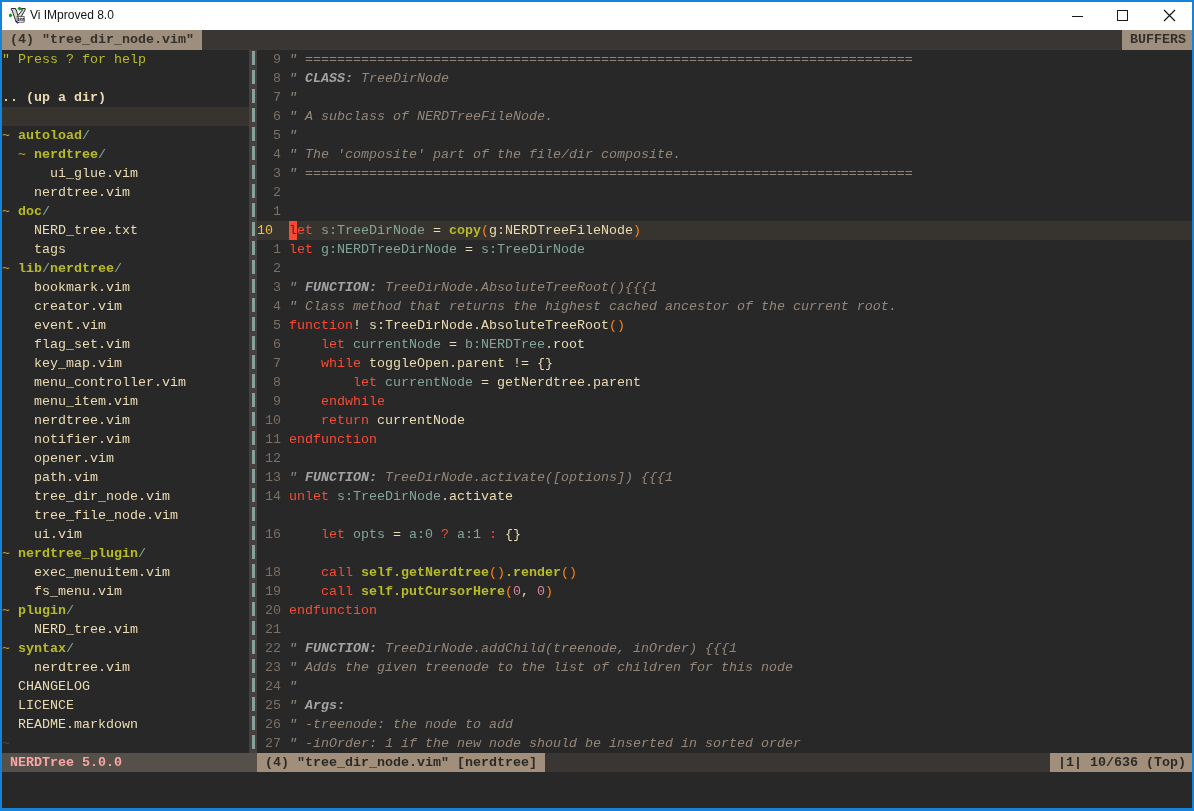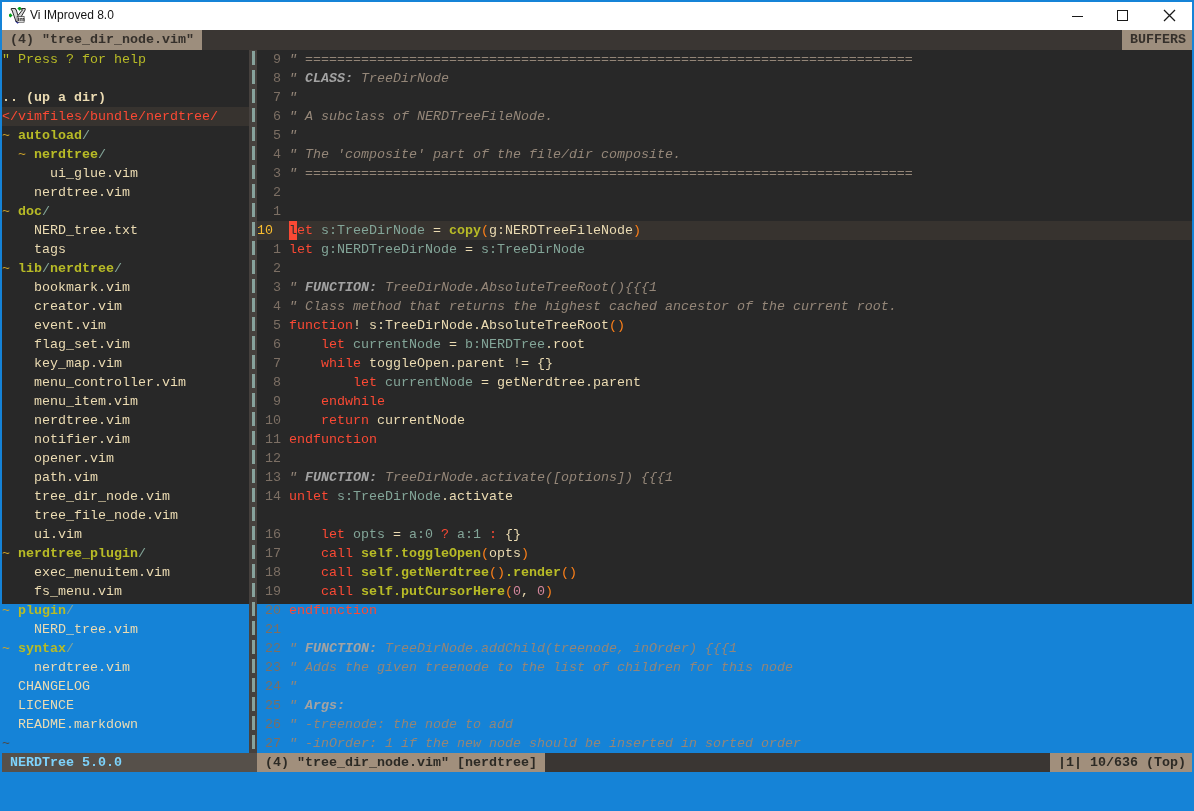--- a/index.html
+++ b/index.html
@@ -1,15 +1,15 @@
 <!DOCTYPE html>
 <html><head><meta charset="utf-8"><title>Vi IMproved 8.0</title><style>
 *{margin:0;padding:0;box-sizing:border-box}
 body{width:1194px;height:811px;overflow:hidden;background:#1583d7;position:relative;font-family:"Liberation Mono",monospace}
-#win{position:absolute;left:2px;top:2px;width:1190px;height:602px;background:#282828}
+#win{position:absolute;left:2px;top:2px;width:1190px;height:806px;background:#282828}
 #title{position:absolute;left:0;top:0;width:1190px;height:28px;background:#fff}
 #title .t{position:absolute;left:28px;top:0;height:27px;line-height:27px;font-family:"Liberation Sans",sans-serif;font-size:12px;color:#141414}
 #tabs{position:absolute;left:0;top:28px;width:1190px;height:20px;background:#3a3633}
 .r{position:absolute;height:19px;line-height:19px;font-size:13.333px;white-space:pre;color:#ebdbb2}
 .mono13{font-size:13.333px;line-height:20px;white-space:pre}
 .fg{color:#ebdbb2}.fgb{color:#ebdbb2;font-weight:bold}
 .k{color:#fb4934}.id{color:#83a598}.fn{color:#b8bb26;font-weight:bold}
 .o{color:#fe8019}.n{color:#d3869b}
 .c{color:#948678;font-style:italic}.cb{color:#a3a3a3;font-style:italic;font-weight:bold}
 .g{color:#b8bb26}.dn{color:#b8bb26;font-weight:bold}.tl{color:#cda32a}
@@ -40,21 +40,20 @@
   <div style="position:absolute;left:0;top:0;width:200px;height:20px;background:#9d8e7d"></div>
   <span class="mono13" style="position:absolute;left:8px;top:0;color:#35302b;font-weight:bold">(4) "tree_dir_node.vim"</span>
   <div style="position:absolute;left:1120px;top:0;width:70px;height:20px;background:#9d8e7d"></div>
   <span class="mono13" style="position:absolute;left:1128px;top:0;color:#35302b;font-weight:bold">BUFFERS</span>
  </div>
 <div style="position:absolute;left:0;top:105px;width:247px;height:19px;background:#37332f"></div>
 <div style="position:absolute;left:255px;top:219px;width:935px;height:19px;background:#37332f"></div>
 <div style="position:absolute;left:287px;top:219px;width:8px;height:19px;background:#fb4934"></div>
 <div class="r" style="left:0;top:48px"><span class="g">" Press ? for help</span></div>
 <div class="r" style="left:0;top:86px"><span class="fgb">.. (up a dir)</span></div>
-<div class="r" style="left:0;top:105px"><span class="k">&lt;/vimfiles/bundle/nerdtree/</span></div>
 <div class="r" style="left:0;top:124px"><span class="tl">~ </span><span class="dn">autoload</span><span class="id">/</span></div>
 <div class="r" style="left:0;top:143px"><span class="fg">  </span><span class="tl">~ </span><span class="dn">nerdtree</span><span class="id">/</span></div>
 <div class="r" style="left:0;top:162px"><span class="fg">      ui_glue.vim</span></div>
 <div class="r" style="left:0;top:181px"><span class="fg">    nerdtree.vim</span></div>
 <div class="r" style="left:0;top:200px"><span class="tl">~ </span><span class="dn">doc</span><span class="id">/</span></div>
 <div class="r" style="left:0;top:219px"><span class="fg">    NERD_tree.txt</span></div>
 <div class="r" style="left:0;top:238px"><span class="fg">    tags</span></div>
 <div class="r" style="left:0;top:257px"><span class="tl">~ </span><span class="dn">lib</span><span class="id">/</span><span class="dn">nerdtree</span><span class="id">/</span></div>
 <div class="r" style="left:0;top:276px"><span class="fg">    bookmark.vim</span></div>
 <div class="r" style="left:0;top:295px"><span class="fg">    creator.vim</span></div>
@@ -102,32 +101,31 @@
 <div class="r" style="left:255px;top:333px"><span class="nr">  6 </span><span class="fg">    </span><span class="k">let</span><span class="fg"> </span><span class="id">currentNode</span><span class="fg"> = </span><span class="id">b:NERDTree</span><span class="fg">.root</span></div>
 <div class="r" style="left:255px;top:352px"><span class="nr">  7 </span><span class="fg">    </span><span class="k">while</span><span class="fg"> toggleOpen.parent != {}</span></div>
 <div class="r" style="left:255px;top:371px"><span class="nr">  8 </span><span class="fg">        </span><span class="k">let</span><span class="fg"> </span><span class="id">currentNode</span><span class="fg"> = getNerdtree.parent</span></div>
 <div class="r" style="left:255px;top:390px"><span class="nr">  9 </span><span class="fg">    </span><span class="k">endwhile</span></div>
 <div class="r" style="left:255px;top:409px"><span class="nr"> 10 </span><span class="fg">    </span><span class="k">return</span><span class="fg"> currentNode</span></div>
 <div class="r" style="left:255px;top:428px"><span class="nr"> 11 </span><span class="k">endfunction</span></div>
 <div class="r" style="left:255px;top:447px"><span class="nr"> 12 </span></div>
 <div class="r" style="left:255px;top:466px"><span class="nr"> 13 </span><span class="c">" </span><span class="cb">FUNCTION:</span><span class="c"> TreeDirNode.activate([options]) {{{1</span></div>
 <div class="r" style="left:255px;top:485px"><span class="nr"> 14 </span><span class="k">unlet</span><span class="fg"> </span><span class="id">s:TreeDirNode</span><span class="fg">.activate</span></div>
 <div class="r" style="left:255px;top:523px"><span class="nr"> 16 </span><span class="fg">    </span><span class="k">let</span><span class="fg"> </span><span class="id">opts</span><span class="fg"> = </span><span class="id">a:0</span><span class="fg"> </span><span class="k">?</span><span class="fg"> </span><span class="id">a:1</span><span class="fg"> </span><span class="k">:</span><span class="fg"> {}</span></div>
-<div class="r" style="left:255px;top:542px"><span class="nr"> 17 </span><span class="fg">    </span><span class="k">call</span><span class="fg"> </span><span class="fn">self.toggleOpen</span><span class="o">(</span><span class="fg">opts</span><span class="o">)</span></div>
 <div class="r" style="left:255px;top:561px"><span class="nr"> 18 </span><span class="fg">    </span><span class="k">call</span><span class="fg"> </span><span class="fn">self.getNerdtree</span><span class="o">()</span><span class="fn">.render</span><span class="o">()</span></div>
 <div class="r" style="left:255px;top:580px"><span class="nr"> 19 </span><span class="fg">    </span><span class="k">call</span><span class="fg"> </span><span class="fn">self.putCursorHere</span><span class="o">(</span><span class="n">0</span><span class="fg">, </span><span class="n">0</span><span class="o">)</span></div>
 <div class="r" style="left:255px;top:599px"><span class="nr"> 20 </span><span class="k">endfunction</span></div>
 <div class="r" style="left:255px;top:618px"><span class="nr"> 21 </span></div>
 <div class="r" style="left:255px;top:637px"><span class="nr"> 22 </span><span class="c">" </span><span class="cb">FUNCTION:</span><span class="c"> TreeDirNode.addChild(treenode, inOrder) {{{1</span></div>
 <div class="r" style="left:255px;top:656px"><span class="nr"> 23 </span><span class="c">" Adds the given treenode to the list of children for this node</span></div>
 <div class="r" style="left:255px;top:675px"><span class="nr"> 24 </span><span class="c">"</span></div>
 <div class="r" style="left:255px;top:694px"><span class="nr"> 25 </span><span class="c">" </span><span class="cb">Args:</span></div>
 <div class="r" style="left:255px;top:713px"><span class="nr"> 26 </span><span class="c">" -treenode: the node to add</span></div>
 <div class="r" style="left:255px;top:732px"><span class="nr"> 27 </span><span class="c">" -inOrder: 1 if the new node should be inserted in sorted order</span></div>
  <div style="position:absolute;left:0;top:751px;width:255px;height:19px;background:#56504a">
-  <span class="r" style="left:8px;top:0;color:#7dd3fc;font-weight:bold">NERDTree 5.0.0</span>
+  <span class="r" style="left:8px;top:0;color:#fca5a5;font-weight:bold">NERDTree 5.0.0</span>
  </div>
  <div style="position:absolute;left:255px;top:751px;width:935px;height:19px;background:#3a3633">
   <div style="position:absolute;left:0;top:0;width:288px;height:19px;background:#a18f7c"></div>
   <span class="r" style="left:0;top:0;color:#2c2a25;font-weight:bold"> (4) "tree_dir_node.vim" [nerdtree]</span>
   <div style="position:absolute;left:793px;top:0;width:142px;height:19px;background:#a18f7c"></div>
   <span class="r" style="left:801px;top:0;color:#2c2a25;font-weight:bold">|1| 10/636 (Top)</span>
  </div>
 </div>
 </body></html>

